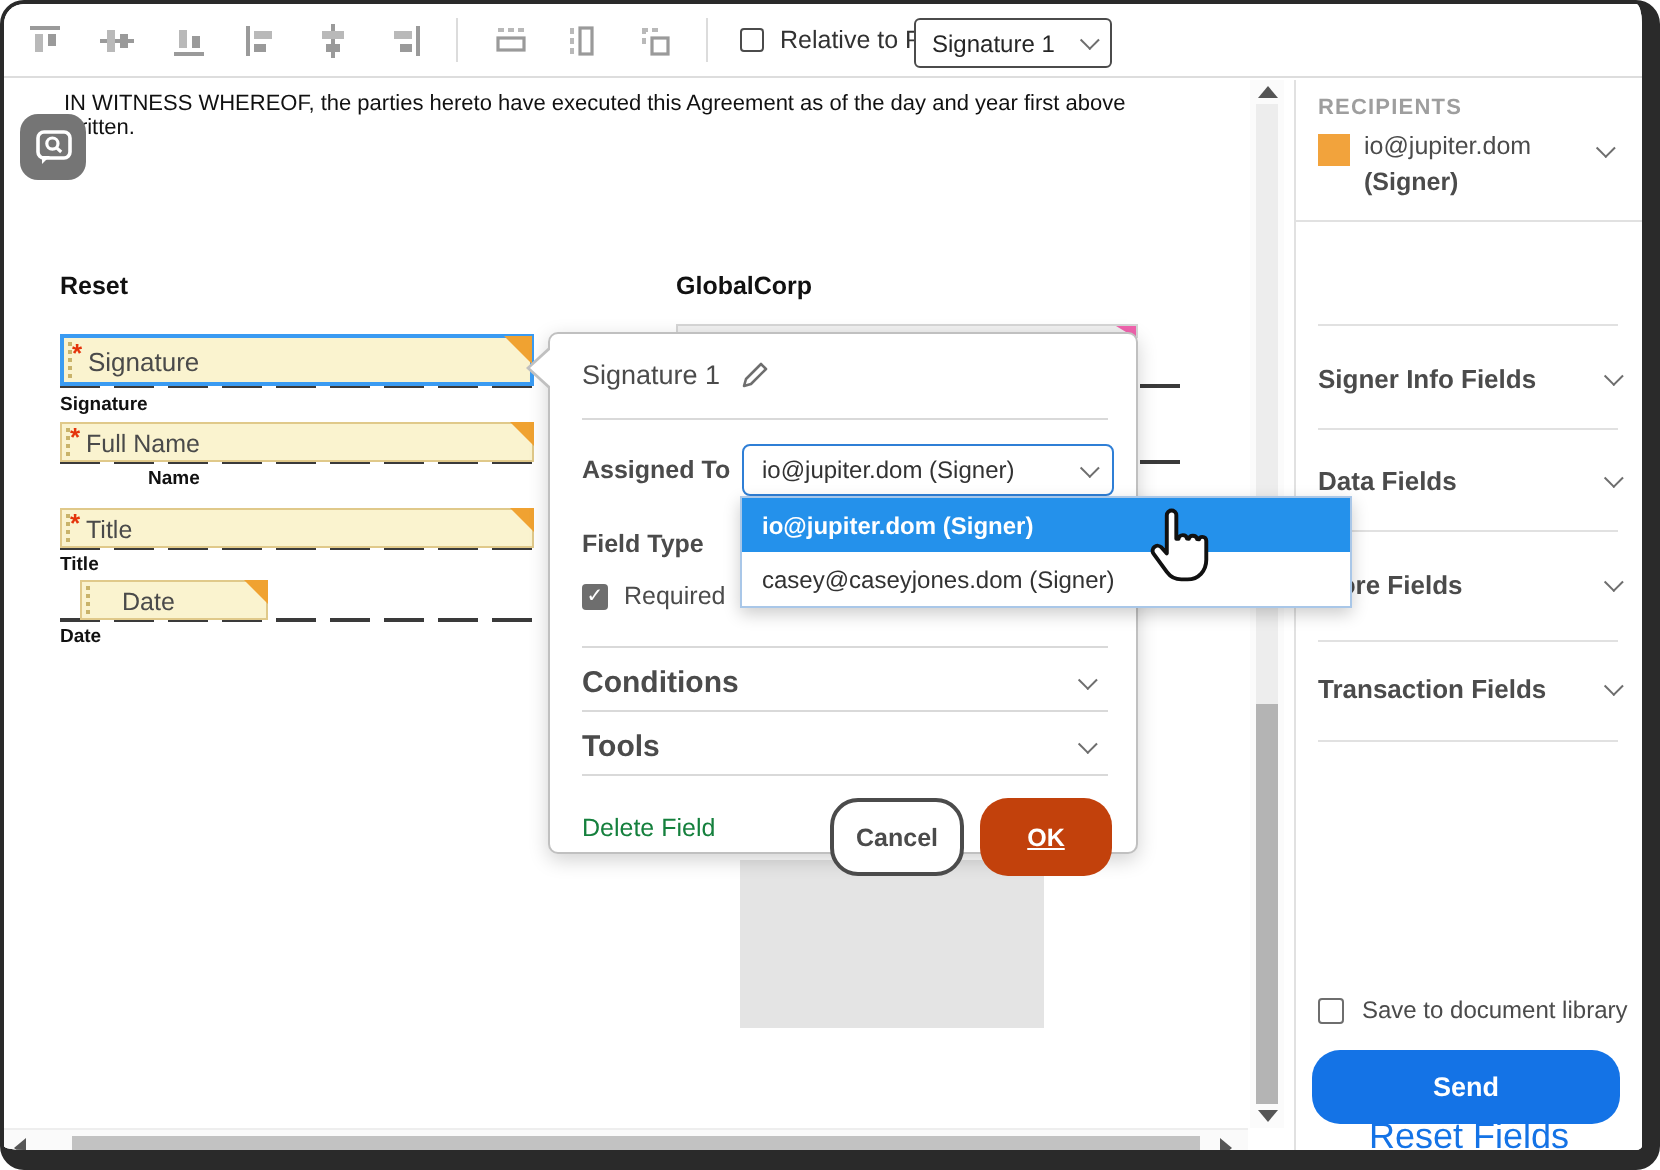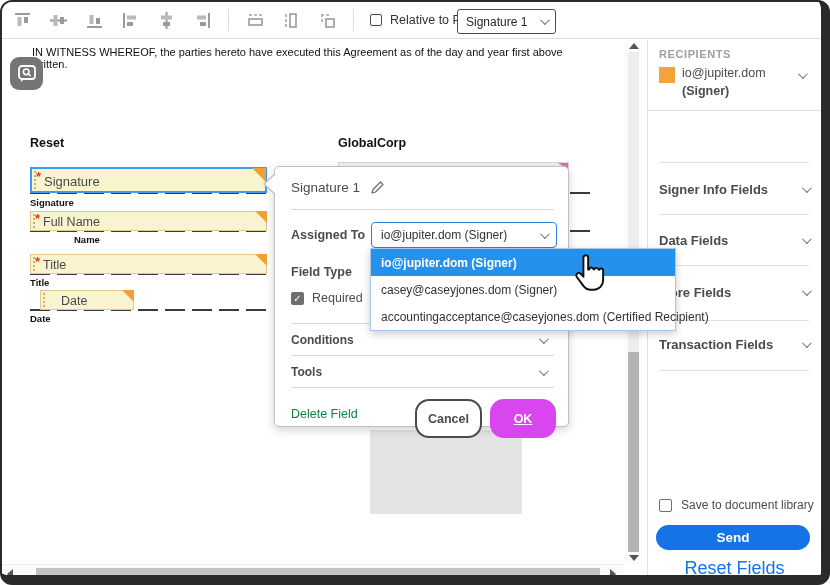--- a/index.html
+++ b/index.html
@@ -70,26 +70,26 @@
   .p-div{ position:absolute; left:16px; right:14px; height:1px; background:#d9d9d9; }
   .p-row-label{ position:absolute; left:16px; font-size:12.5px; font-weight:bold; color:#4b4b4b; }
   .p-select{ position:absolute; left:96px; top:55px; width:186px; height:26px; border:1.6px solid #2f7fd6;
     border-radius:4px; background:#fff; display:flex; align-items:center; justify-content:space-between;
     padding:0 9px; font-size:12px; color:#323232; cursor:pointer; }
   .req-box{ position:absolute; left:16px; top:125px; width:13px; height:13px; background:#6e6e6e;
     border-radius:2px; color:#fff; font-size:10px; line-height:13px; text-align:center; cursor:pointer; }
   .req-label{ position:absolute; left:37px; top:124px; font-size:12.5px; color:#4b4b4b; }
   .p-acc{ position:absolute; left:16px; right:22px; display:flex; align-items:center;
     justify-content:space-between; cursor:pointer; }
-  .p-acc .lbl{ font-size:12px; font-weight:bold; color:#4b4b4b; }
+  .p-acc .lbl{ font-size:15px; font-weight:bold; color:#4b4b4b; }
   .delete-link{ position:absolute; left:16px; top:240px; font-size:12.5px; color:#15803d; cursor:pointer;text-align:center; }
   .btn{ position:absolute; height:39px; border-radius:14px; display:flex; align-items:center;
     justify-content:center; font-size:12.5px; font-weight:bold; cursor:pointer; }
   .btn.cancel{ left:140px; top:232px; width:67px; background:#fff; border:2px solid #4b4b4b; color:#4b4b4b; }
-  .btn.ok{ left:215px; top:232px; width:66px; background:#d946ef; border:none; color:#fff;text-decoration:underline; }
+  .btn.ok{ left:215px; top:232px; width:66px; background:#c2410c; border:none; color:#fff;text-decoration:underline; }
 
   
   .opt-list{ position:absolute; left:368px; top:246px; width:306px; background:#fff;
     border:1px solid #a9c7e8; box-shadow:0 3px 8px rgba(0,0,0,.2); z-index:60; }
   .opt{ height:27px; display:flex; align-items:center; padding:0 10px; font-size:12px;
     color:#323232; white-space:nowrap; cursor:pointer; }
   .opt.hl{ background:#2491eb; color:#fff; font-weight:bold; }
 
   
   .vscroll{ position:absolute; left:623px; top:38px; width:17px; height:524px; background:#fbfbfb; }
@@ -112,21 +112,21 @@
   .recip-role{ position:absolute; left:23px; top:18px; font-size:12.5px; color:#4b4b4b;font-weight:bold; }
   .recip-chev{ position:absolute; right:4px; top:6px; }
   .sb-div{ position:absolute; height:1px; background:#e1e1e1; }
   .sb-div.full{ left:0; right:0; top:70px; }
   .sb-row{ position:absolute; left:11px; right:12px; height:22px; display:flex; align-items:center;
     justify-content:space-between; cursor:pointer; }
   .sb-row .lbl{ font-size:13px; font-weight:bold; color:#4b4b4b; }
   .save-row{ position:absolute; left:11px; top:458px; display:flex; align-items:center; gap:9px; cursor:pointer; }
   .save-row .cbox{ width:13px; height:13px; border:1.5px solid #6e6e6e; }
   .save-label{ font-size:12px; color:#4b4b4b; }
-  .send-btn{ position:absolute; left:8px; right:11px; top:485px; height:25px; background:#1473e6;
+  .send-btn{ position:absolute; left:8px; right:11px; top:485px; height:37px; background:#1473e6;
     border-radius:14px; color:#fff; font-size:13.5px; font-weight:bold; display:flex;
     align-items:center; justify-content:center; cursor:pointer; }
   .reset-link{ position:absolute; left:0; right:0; top:518px; text-align:center; font-size:18px;
     color:#1473e6; cursor:pointer; }
 
   .cursor{ position:absolute; left:570px; top:252px; z-index:80; pointer-events:none; }
 </style>
 </head>
 <body>
 
@@ -301,21 +301,20 @@
     <div class="p-div" style="top:220px;"></div>
 
     <span class="delete-link">Delete Field</span>
     <div class="btn cancel">Cancel</div>
     <div class="btn ok">OK</div>
   </div>
 
   <div class="opt-list">
     <div class="opt hl">io@jupiter.dom (Signer)</div>
     <div class="opt">casey@caseyjones.dom (Signer)</div>
-    <div class="opt">accountingacceptance@caseyjones.dom (Certified Recipient)</div>
   </div>
 
   <div class="vscroll">
     <span class="arr up"></span>
     <div class="track"></div>
     <div class="thumb"></div>
     <span class="arr down"></span>
   </div>
   <div class="hscroll">
     <span class="arr left"></span>

